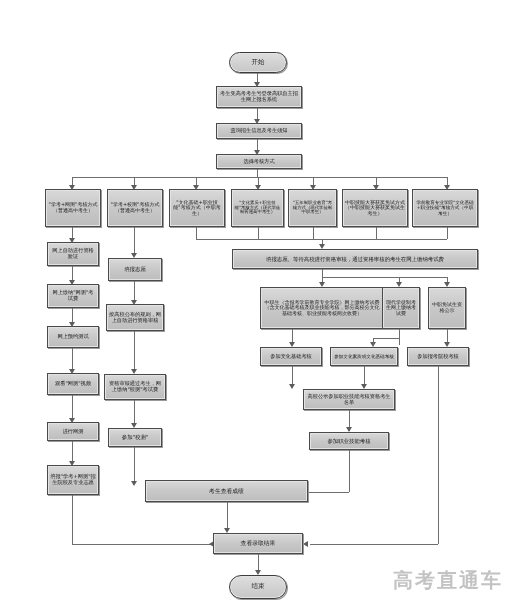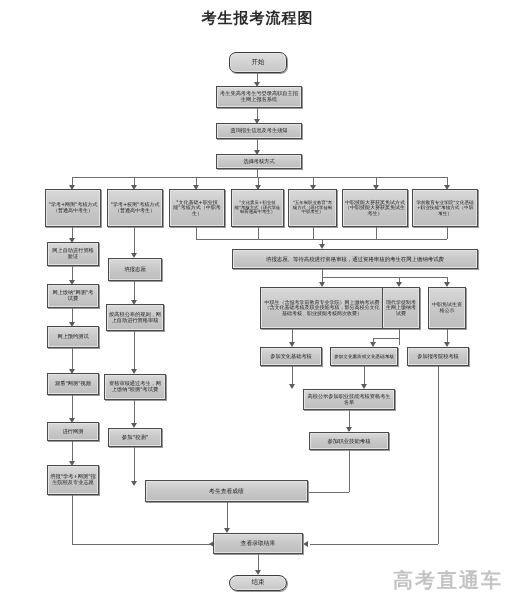--- a/index.html
+++ b/index.html
@@ -71,24 +71,23 @@
     letter-spacing:2px;
     font-family:"DejaVu Serif","Liberation Serif",serif;
   }
 </style>
 </head>
 <body>
 
 <div id="canvas">
 
   <div class="title">
-    <span class="l2">考生报考流程图</span>
-  </div>
-
-  <div class="node terminal" style="left:229px;top:52px;width:58px;height:21px;font-size:6.5px;border-radius:7px;">
+  </div>
+
+  <div class="node terminal" style="left:229px;top:52px;width:58px;height:21px;font-size:6.5px;">
     <span>开始</span>
   </div>
   <div class="ln vl" style="left:257px;top:73px;height:11px;"></div>
   <div class="arw" style="left:254px;top:82px;"></div>
 
   <div class="node" style="left:216px;top:86px;width:86px;height:22px;font-size:5.2px;">
     <span>考生凭高考考生号登录高职自主招生网上报名系统</span>
   </div>
   <div class="ln vl" style="left:257px;top:108px;height:14px;"></div>
   <div class="arw" style="left:254px;top:119px;"></div>
@@ -290,19 +289,19 @@
   </div>
   <div class="ln vl" style="left:227px;top:502px;height:29px;"></div>
   <div class="arw" style="left:224px;top:528px;"></div>
 
   <div class="node" style="left:213px;top:533px;width:90px;height:21px;font-size:5.8px;">
     <span>查看录取结果</span>
   </div>
   <div class="ln vl" style="left:258px;top:554px;height:19px;"></div>
   <div class="arw" style="left:255px;top:570px;"></div>
 
-  <div class="node terminal" style="left:229px;top:575px;width:58px;height:16px;font-size:6.5px;">
+  <div class="node terminal" style="left:229px;top:575px;width:58px;height:24px;font-size:6.5px;">
     <span>结束</span>
   </div>
 
   <div class="watermark">高考直通车</div>
 
 </div>
 
 </body></html>

